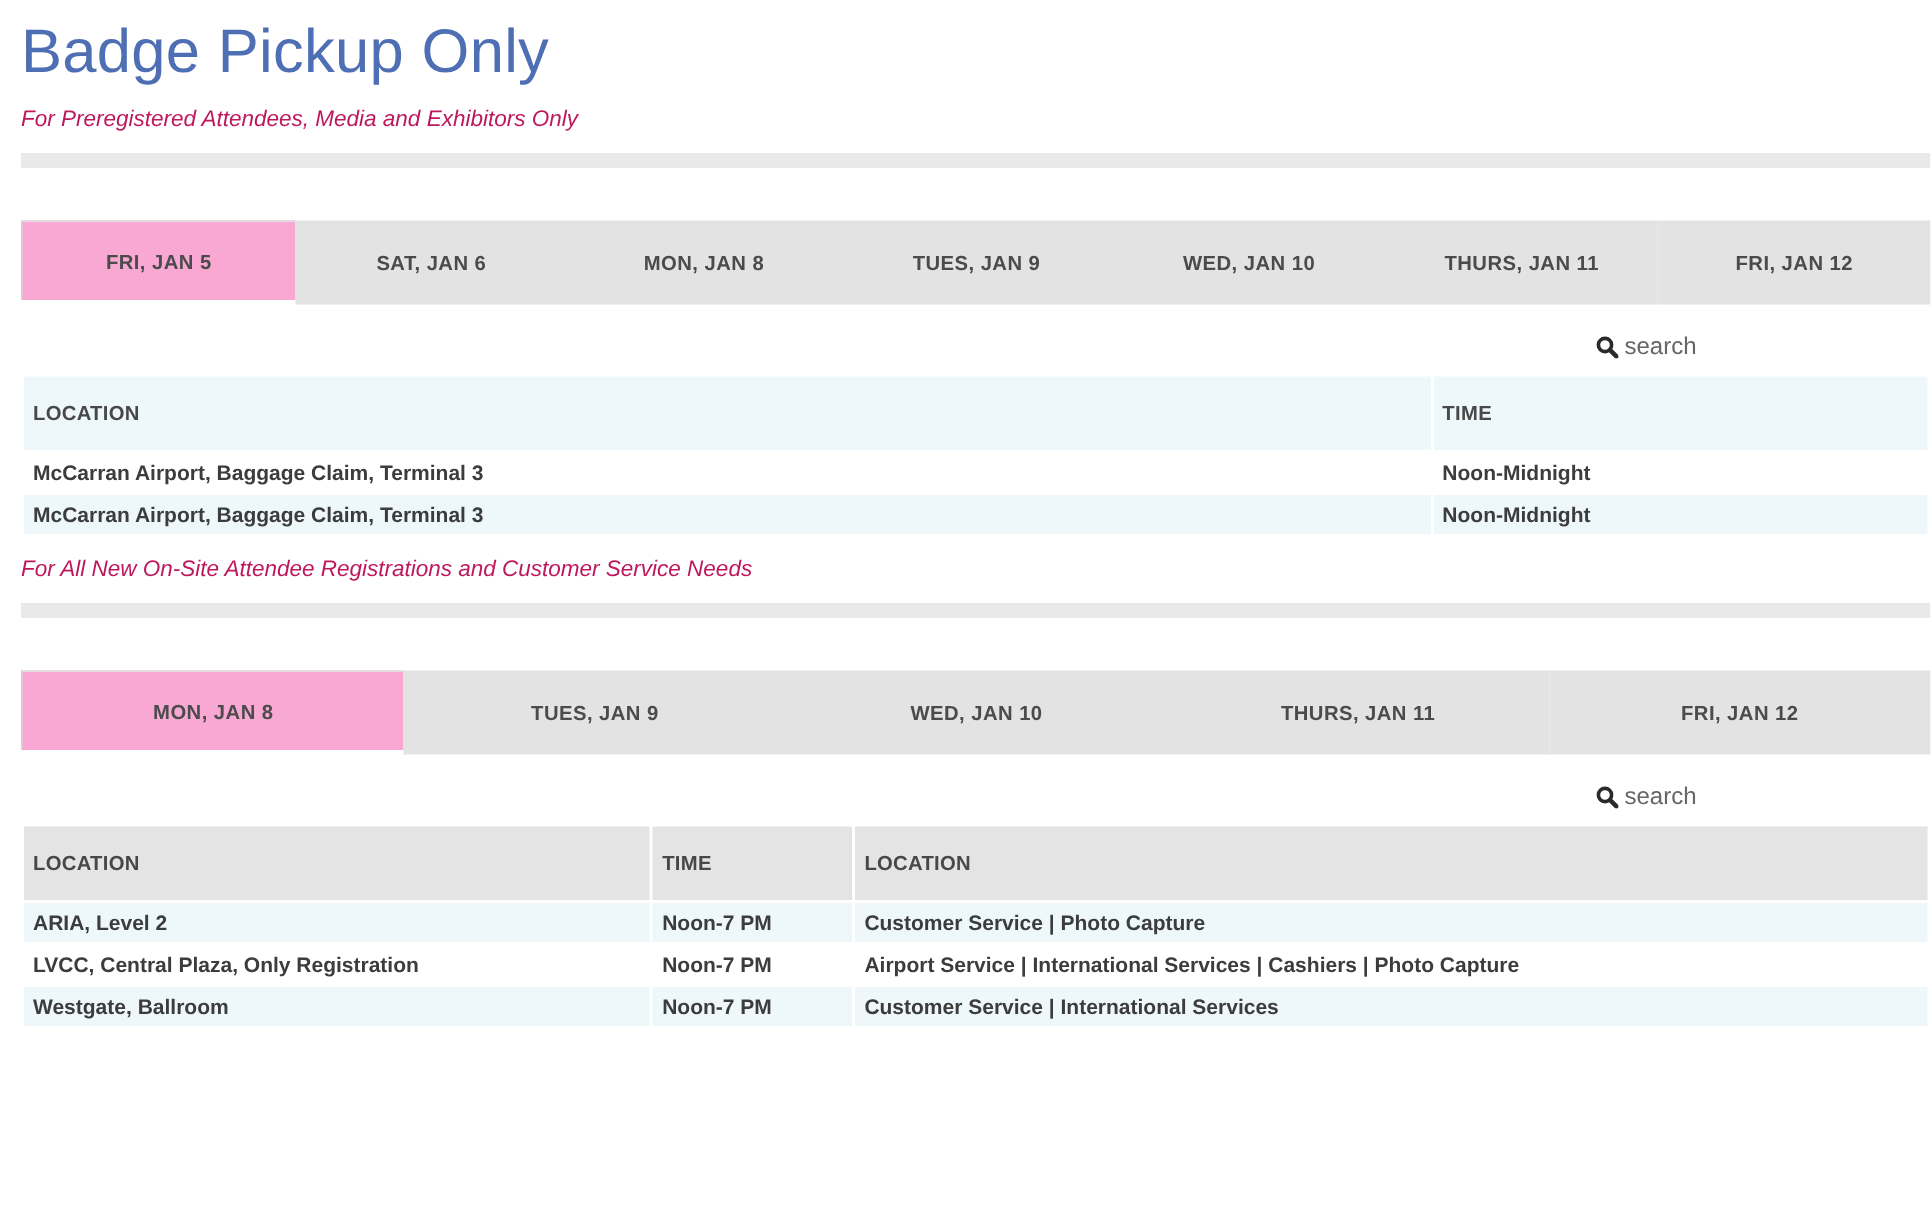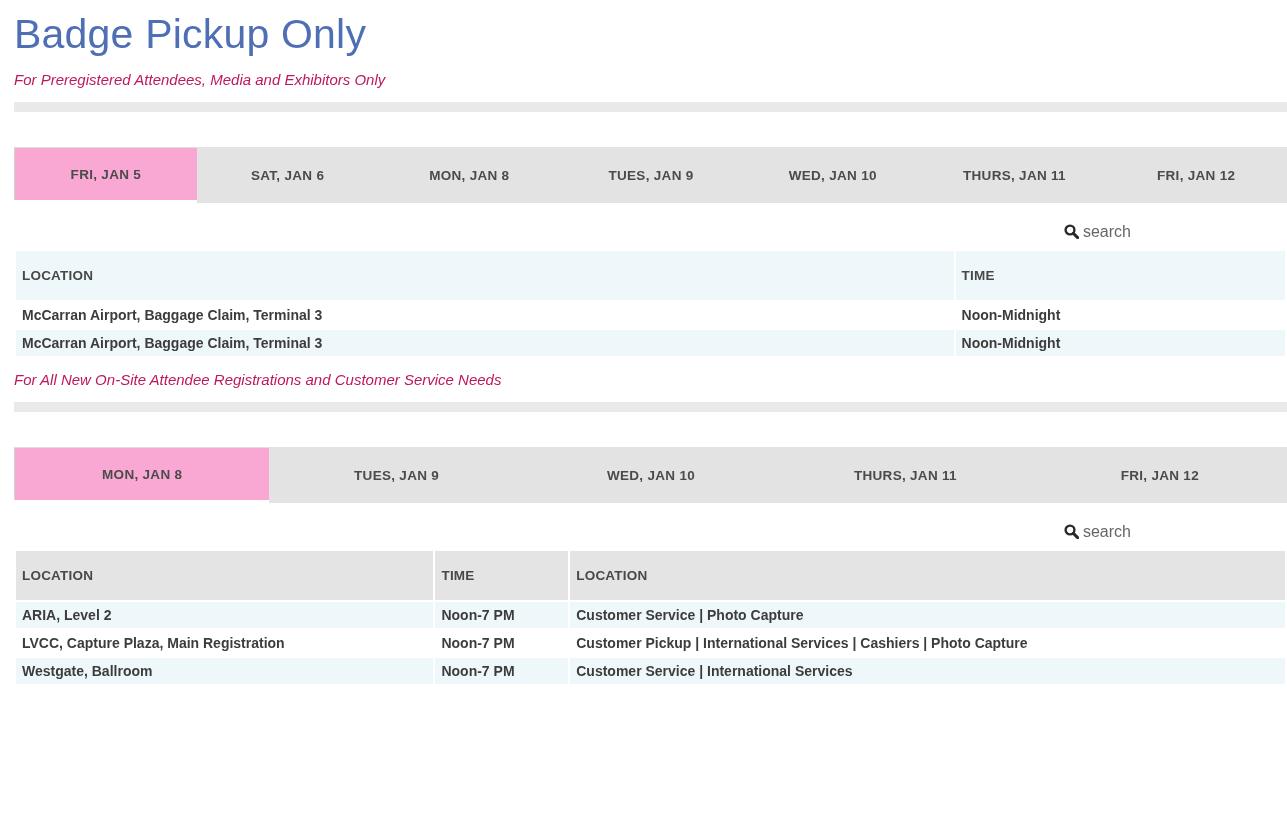--- a/index.html
+++ b/index.html
@@ -166,23 +166,23 @@
           <th>LOCATION</th>
         </tr>
       </thead>
       <tbody>
         <tr>
           <td>ARIA, Level 2</td>
           <td>Noon-7 PM</td>
           <td>Customer Service | Photo Capture</td>
         </tr>
         <tr>
-          <td>LVCC, Capture Plaza, Main Registration</td>
+          <td>LVCC, Central Plaza, Only Registration</td>
           <td>Noon-7 PM</td>
-          <td>Customer Pickup | International Services | Cashiers | Photo Capture</td>
+          <td>Airport Service | International Services | Cashiers | Photo Capture</td>
         </tr>
         <tr>
           <td>Westgate, Ballroom</td>
           <td>Noon-7 PM</td>
           <td>Customer Service | International Services</td>
         </tr>
       </tbody>
     </table>
   </div>
 

